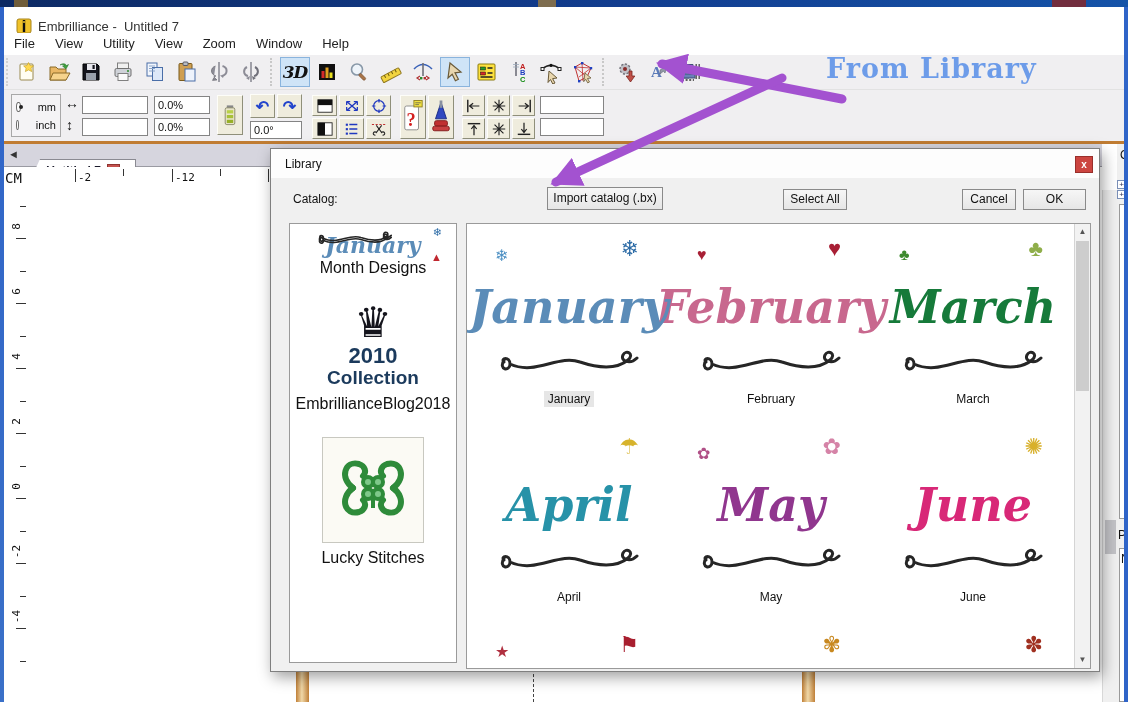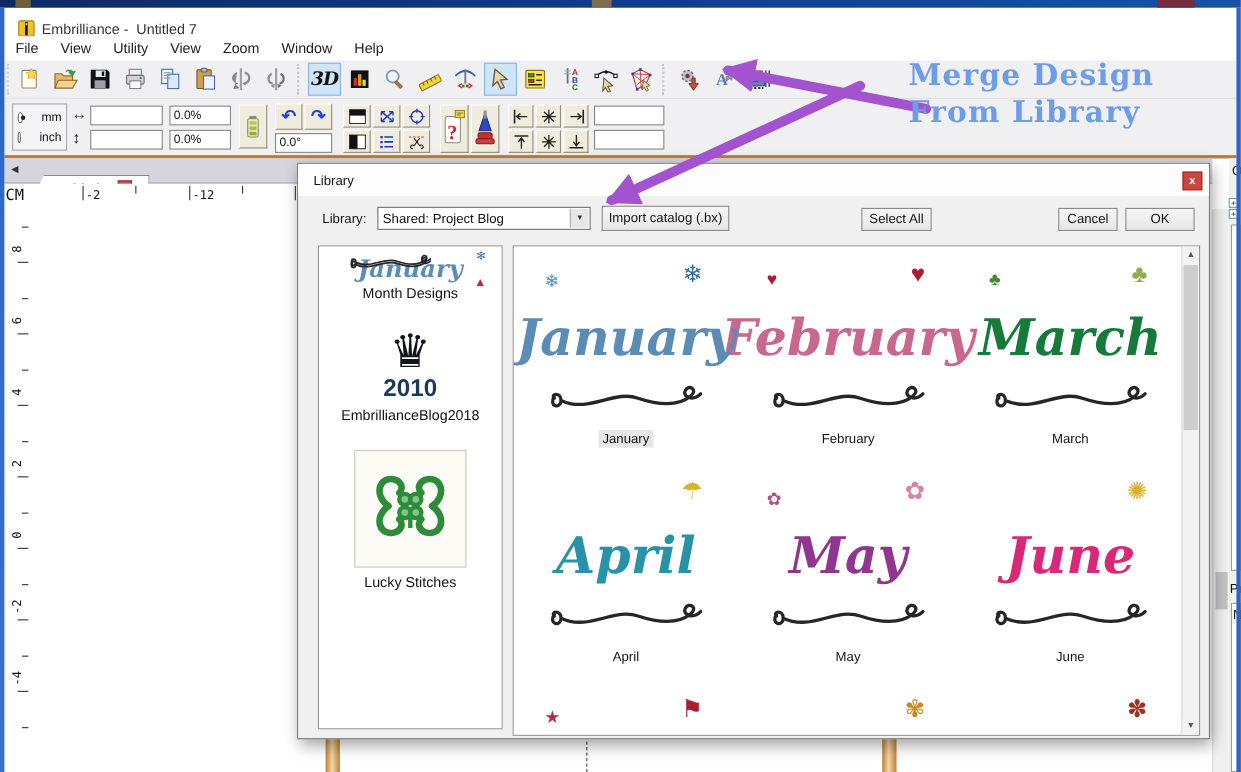--- a/index.html
+++ b/index.html
@@ -97,21 +97,21 @@
   #catalog-combo { position:absolute; left:72px; top:39px; width:194px; height:21px; background:#fff; border:1px solid #707070; }
   #catalog-value { position:absolute; left:4px; top:3px; font-size:12px; color:#111; }
   #catalog-drop { position:absolute; right:1px; top:1px; width:17px; height:17px; background:#e6e6e6;
     border-left:1px solid #aaa; font-size:7px; color:#333; text-align:center; line-height:17px; }
   .dlg-btn { position:absolute; height:21px; background:linear-gradient(#f6f6f6,#e6e6e6);
     border:1px solid #8a8a8a; font-size:12px; color:#111; text-align:center; font-family:"Liberation Sans",sans-serif; }
 
   #cat-list { position:absolute; left:18px; top:74px; width:168px; height:440px; background:#fff;
     border:1px solid #9a9a9a; overflow:hidden; }
   .cat-item { position:relative; width:100%; text-align:center; padding-top:10px; }
-  .cat-caption { font-size:13px; color:#111; margin-top:6px; }
+  .cat-caption { font-size:16px; color:#111; margin-top:6px; }
   .script { font-family:"DejaVu Serif",serif; font-style:italic; font-weight:bold; line-height:1; }
 
   #design-grid { position:absolute; left:195px; top:74px; width:625px; height:446px; background:#fff;
     border:1px solid #9a9a9a; overflow:hidden; }
   .design-cell { position:absolute; width:200px; height:195px; }
   .design-art { position:relative; width:100%; height:150px; display:flex; align-items:center; justify-content:center; }
   .month-word { font-family:"DejaVu Serif",serif; font-style:italic; font-weight:bold; font-size:46px; z-index:2; }
   .decor { position:absolute; font-size:22px; z-index:1; }
   .decor.d0 { top:4px; right:30px; }
   .decor.d1 { top:14px; left:26px; font-size:16px; }
@@ -434,21 +434,20 @@
         <path d="M3 15h14" stroke="#222" stroke-width="1.6"></path>
         <path d="M10 2v10M7 9l3 4 3-4" stroke="#222" stroke-width="1.4" fill="none"></path>
       </svg>
     </div>
 
   <input class="fld" style="left: 536px; top: 6px; width: 64px;" readonly="" value="">
   <input class="fld" style="left: 536px; top: 28px; width: 64px;" readonly="" value="">
 </div>
 
 <div class="abs" id="annotation" style="color: rgb(109, 156, 233);">
-  <div>Merge Design</div>
   <div>From Library</div>
 </div>
 
 <svg class="abs" id="arrows">
   <defs>
     <marker id="ah" viewBox="0 0 10 10" refX="8" refY="5" markerWidth="3.4" markerHeight="3.4" orient="auto">
       <path d="M0 0L10 5L0 10z" fill="#a352d0"></path>
     </marker>
   </defs>
   <line x1="842" y1="99" x2="662" y2="64" stroke="#a352d0" stroke-width="9" stroke-linecap="round" marker-end="url(#ah)"></line>
@@ -518,25 +517,21 @@
   <span class="rp-text" style="left:1px;top:384px;">Pr</span>
   <div class="rp-box" style="left:2px;top:404px;width:9px;height:154px;"></div>
   <span class="rp-text" style="left:4px;top:408px;">N</span>
 </div>
 
 <div class="abs" id="dialog">
   <div id="dlg-titlebar">
     <span id="dlg-title">Library</span>
     <span id="dlg-close">x</span>
   </div>
-  <span id="catalog-label">Library:</span>
-  <div id="catalog-combo">
-    <span id="catalog-value">Shared: Project Blog</span>
-    <span id="catalog-drop">▼</span>
-  </div>
+  <span id="catalog-label">Catalog:</span>
   <div class="dlg-btn" style="left:276px;top:38px;width:116px;height:23px;line-height:21px;">Import catalog (.bx)</div>
   <div class="dlg-btn" style="left:512px;top:40px;width:64px;line-height:19px;">Select All</div>
   <div class="dlg-btn" style="left:691px;top:40px;width:54px;line-height:19px;">Cancel</div>
   <div class="dlg-btn" style="left:752px;top:40px;width:63px;line-height:19px;">OK</div>
 
   <div id="cat-list">
       <div class="cat-item" style="padding-bottom: 14px;">
         <div style="position:relative;">
           <div style="position:relative;margin-top:0px;"><span class="script" style="font-size:22px;color:#5b8cb8;">January</span><span style="position:absolute;top:-8px;right:14px;font-size:11px;color:#2c6ba6;">❄</span><div style="margin-top:-4px;">
               <svg class="swirl" width="80" height="26" viewBox="0 0 150 26">
@@ -547,20 +542,21 @@
               <svg class="swirl" width="80" height="26" viewBox="0 0 150 26">
                 <path d="M10 10 C4 20 16 22 16 14 C16 6 6 8 10 12 M16 14 C42 26 64 4 86 12 C104 18 122 20 134 10 C141 4 132 -1 129 5 C126 11 136 15 143 8" stroke="#262626" stroke-width="3" fill="none" stroke-linecap="round"></path>
               </svg>
             </div></div>
         </div>
         <div class="cat-caption">Month Designs</div>
       </div>
       <div class="cat-item" style="padding-bottom: 14px;">
         <div style="font-size:42px;line-height:44px;color:#14141c;">♛</div>
         <div class="script" style="font-style:normal;font-size:22px;color:#1b3a5c;font-family:'Liberation Sans',sans-serif;font-weight:bold;">2010</div>
+        <div style="font-size:19px;font-weight:bold;color:#1b3a5c;">Collection</div>
         <div class="cat-caption">EmbrillianceBlog2018</div>
       </div>
       <div class="cat-item" style="padding-bottom: 14px;"><span class="clover-frame"><svg width="96" height="96" viewBox="0 0 96 96">
             <g stroke="#2e8b3a" stroke-width="6" fill="none" stroke-linecap="round">
               <path d="M28 48c-14-10-8-28 6-24 6 2 8 8 4 12"></path>
               <path d="M28 48c-14 10-8 28 6 24 6-2 8-8 4-12"></path>
               <path d="M68 48c14-10 8-28-6-24-6 2-8 8-4 12"></path>
               <path d="M68 48c14 10 8 28-6 24-6-2-8-8-4-12"></path>
             </g>
             <g fill="#2e8b3a">

